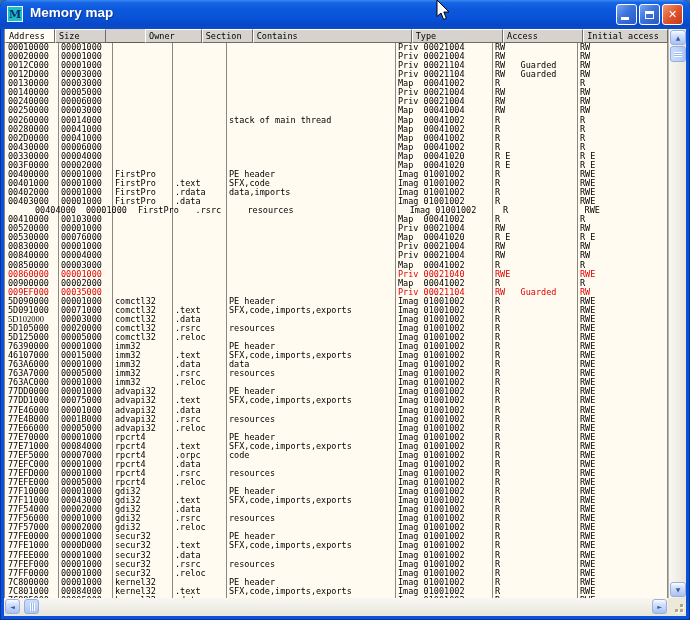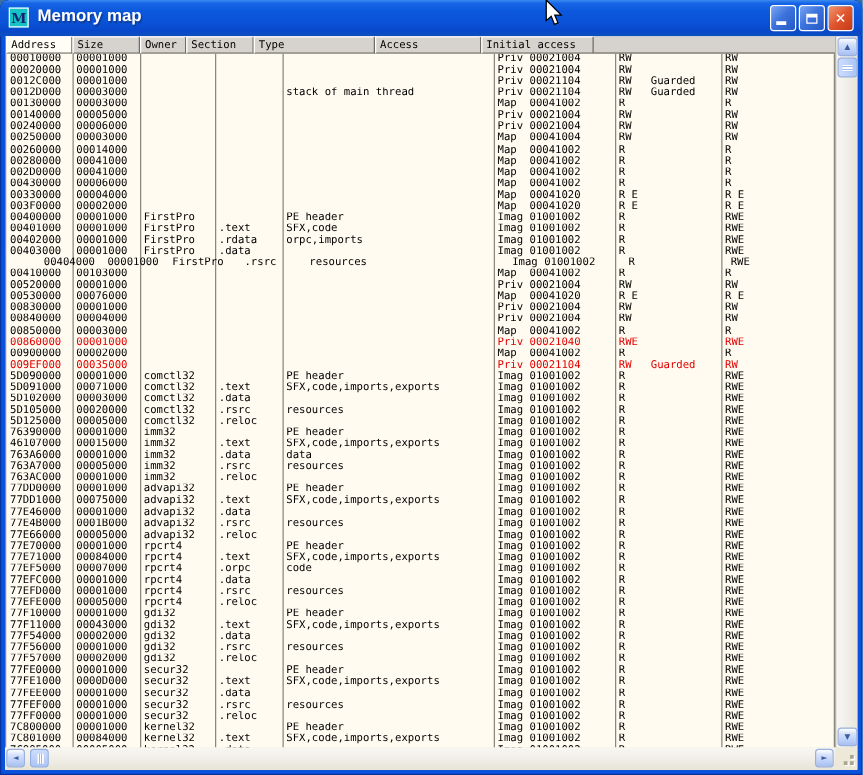--- a/index.html
+++ b/index.html
@@ -147,22 +147,23 @@
       <div class="tbtn close">
           <span class="glyph-x">✕</span>
         </div>
     </div>
   </div>
 
   <div class="client">
     <div class="headerrow">
         <div class="hcell hsel" style="width: 53px;">Address</div>
         <div class="hcell" style="width: 54px;">Size</div>
-        <div class="hcell" style="width: 37px;">Owner</div>
+        <div class="hcell" style="width: 60px; margin-left: 39px;">Owner</div>
         <div class="hcell" style="width: 54px;">Section</div>
+        <div class="hcell" style="width: 169px;">Contains</div>
         <div class="hcell" style="width: 97px;">Type</div>
         <div class="hcell" style="width: 85px;">Access</div>
         <div class="hcell" style="width: 90px;">Initial access</div>
       </div>
     <div class="tbody">
         <div class="row">
           <div class="cell" style="width: 53px;">00010000</div>
           <div class="cell" style="width: 54px;">00001000</div>
           <div class="cell" style="width: 60px;"></div>
           <div class="cell" style="width: 54px;"></div>
@@ -189,21 +190,21 @@
           <div class="cell" style="width: 169px;"></div>
           <div class="cell" style="width: 97px;">Priv 00021104</div>
           <div class="cell" style="width: 85px;">RW   Guarded</div>
           <div class="cell" style="width: 90px;">RW</div>
         </div>
         <div class="row">
           <div class="cell" style="width: 53px;">0012D000</div>
           <div class="cell" style="width: 54px;">00003000</div>
           <div class="cell" style="width: 60px;"></div>
           <div class="cell" style="width: 54px;"></div>
-          <div class="cell" style="width: 169px;">stack of main thread</div>
+          <div class="cell" style="width: 169px; margin-top: 46px;">stack of main thread</div>
           <div class="cell" style="width: 97px;">Priv 00021104</div>
           <div class="cell" style="width: 85px;">RW   Guarded</div>
           <div class="cell" style="width: 90px;">RW</div>
         </div>
         <div class="row">
           <div class="cell" style="width: 53px;">00130000</div>
           <div class="cell" style="width: 54px;">00003000</div>
           <div class="cell" style="width: 60px;"></div>
           <div class="cell" style="width: 54px;"></div>
           <div class="cell" style="width: 169px;"></div>
@@ -319,21 +320,21 @@
           <div class="cell" style="width: 169px;">SFX,code</div>
           <div class="cell" style="width: 97px;">Imag 01001002</div>
           <div class="cell" style="width: 85px;">R</div>
           <div class="cell" style="width: 90px;">RWE</div>
         </div>
         <div class="row">
           <div class="cell" style="width: 53px;">00402000</div>
           <div class="cell" style="width: 54px;">00001000</div>
           <div class="cell" style="width: 60px;">FirstPro</div>
           <div class="cell" style="width: 54px;">.rdata</div>
-          <div class="cell" style="width: 169px;">orpc,imports</div>
+          <div class="cell" style="width: 169px;">data,imports</div>
           <div class="cell" style="width: 97px;">Imag 01001002</div>
           <div class="cell" style="width: 85px;">R</div>
           <div class="cell" style="width: 90px;">RWE</div>
         </div>
         <div class="row">
           <div class="cell" style="width: 53px;">00403000</div>
           <div class="cell" style="width: 54px;">00001000</div>
           <div class="cell" style="width: 60px;">FirstPro</div>
           <div class="cell" style="width: 54px;">.data</div>
           <div class="cell" style="width: 169px;"></div>
@@ -455,21 +456,21 @@
           <div class="cell" style="width: 53px;">5D091000</div>
           <div class="cell" style="width: 54px;">00071000</div>
           <div class="cell" style="width: 60px;">comctl32</div>
           <div class="cell" style="width: 54px;">.text</div>
           <div class="cell" style="width: 169px;">SFX,code,imports,exports</div>
           <div class="cell" style="width: 97px;">Imag 01001002</div>
           <div class="cell" style="width: 85px;">R</div>
           <div class="cell" style="width: 90px;">RWE</div>
         </div>
         <div class="row">
-          <div class="cell" style="width: 53px;">5D102000</div>
+          <div class="cell" style="width: 53px; font-family: Liberation Serif, serif;">5D102000</div>
           <div class="cell" style="width: 54px;">00003000</div>
           <div class="cell" style="width: 60px;">comctl32</div>
           <div class="cell" style="width: 54px;">.data</div>
           <div class="cell" style="width: 169px;"></div>
           <div class="cell" style="width: 97px;">Imag 01001002</div>
           <div class="cell" style="width: 85px;">R</div>
           <div class="cell" style="width: 90px;">RWE</div>
         </div>
         <div class="row">
           <div class="cell" style="width: 53px;">5D105000</div>

